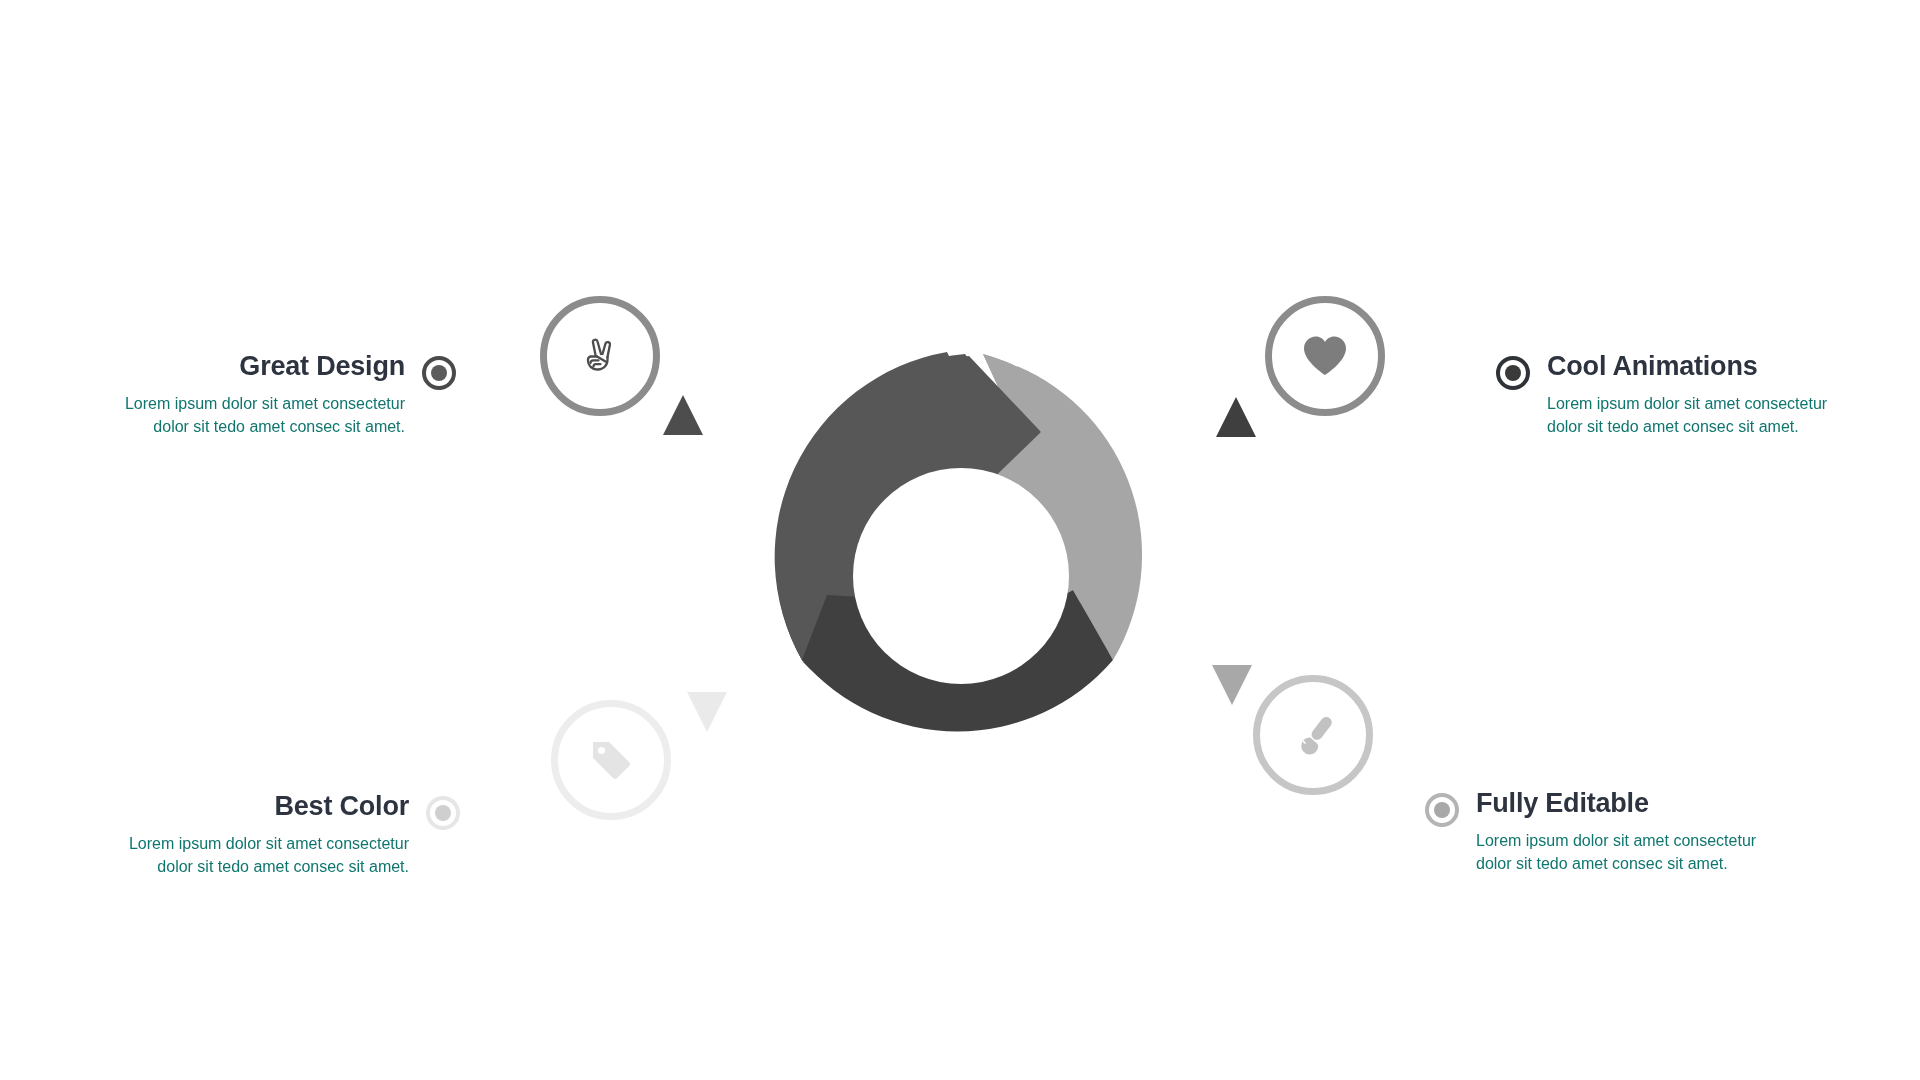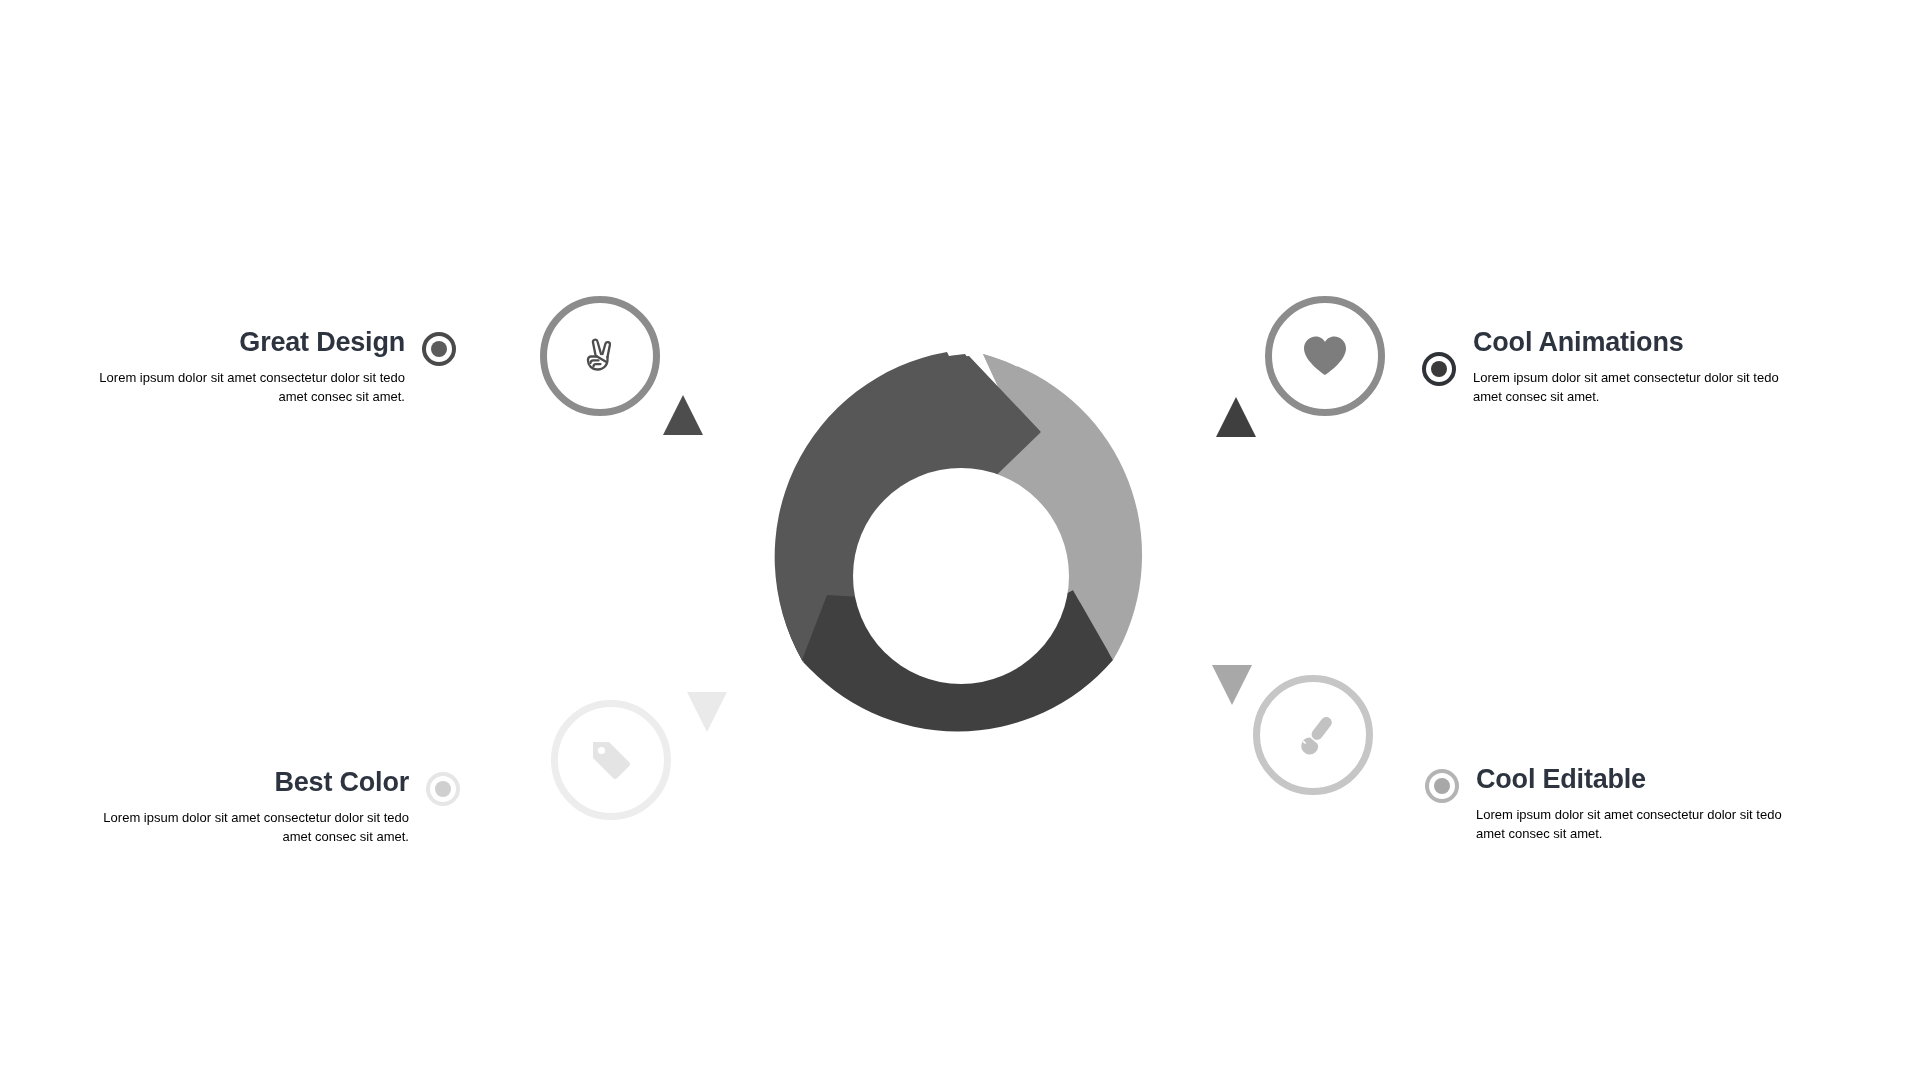--- a/index.html
+++ b/index.html
@@ -31,20 +31,21 @@
     width: 440px;
     height: 440px;
   }
   #cycle-diagram svg { display: block; }
 
   
   .feature {
     position: absolute;
     display: flex;
     align-items: flex-start;
+    margin-top: 24px;
   }
   .feature.left  { flex-direction: row; }
   .feature.right { flex-direction: row; }
 
   .text-col {
     width: 320px;
     display: flex;
     flex-direction: column;
   }
   .left .text-col  { align-items: flex-end;  text-align: right; }
@@ -53,23 +54,23 @@
   .feature-title {
     font-size: 27px;
     font-weight: bold;
     color: #2d3440;
     line-height: 1.1;
     white-space: nowrap;
     letter-spacing: -0.2px;
   }
 
   .feature-desc {
-    font-size: 13px;
+    font-size: 16px;
     line-height: 1.48;
-    color: #000000;
+    color: #0f766e;
     margin-top: 10px;
     width: 320px;
   }
   .left .feature-desc  { text-align: right; }
   .right .feature-desc { text-align: left; }
 
   
   .bullet {
     width: 34px;
     height: 34px;
@@ -106,21 +107,21 @@
   
   .pointer {
     position: absolute;
     width: 0;
     height: 0;
   }
 
   
   #feature-great-design   { left: 85px;  top: 328px; }
   #feature-best-color     { left: 89px;  top: 768px; }
-  #feature-cool-anim      { left: 1422px; top: 328px; align-items: center; }
+  #feature-cool-anim      { left: 1496px; top: 328px; }
   #feature-fully-editable { left: 1425px; top: 765px; }
 
   #badge-great-design   { left: 540px;  top: 296px; }
   #badge-best-color     { left: 551px;  top: 700px; }
   #badge-cool-anim      { left: 1265px; top: 296px; }
   #badge-fully-editable { left: 1253px; top: 675px; }
 
   #pointer-great-design {
     left: 663px; top: 395px;
     border-left: 20px solid transparent;
@@ -313,21 +314,21 @@
       </svg>
     </span>
   </div>
   <div class="pointer" id="pointer-best-color"></div>
 
   <div class="feature right" id="feature-fully-editable">
     <div class="bullet" id="bullet-fully-editable" style="border:4px solid #b4b4b4;">
       <div class="dot" style="background:#a8a8a8;"></div>
     </div>
     <div class="text-col">
-      <div class="feature-title">Cool Editable</div>
+      <div class="feature-title">Fully Editable</div>
       <div class="feature-desc">Lorem ipsum dolor sit amet consectetur dolor sit tedo amet consec sit amet.</div>
     </div>
   </div>
 
   <div class="icon-badge" id="badge-fully-editable" style="border:7px solid #c6c6c6;">
     <span>
       <svg width="48" height="48" viewBox="0 0 48 48">
         <rect x="27.5" y="4.5" width="11" height="26" rx="5.5" transform="rotate(38 33 17)" fill="#c2c2c2"></rect>
         <path fill="#c2c2c2" d="M21.2 26.5 a8.5 8.5 0 1 0 8 9.3
           c0.1 -2.1 -1 -3.4 -2.3 -4.4 Z"></path>

